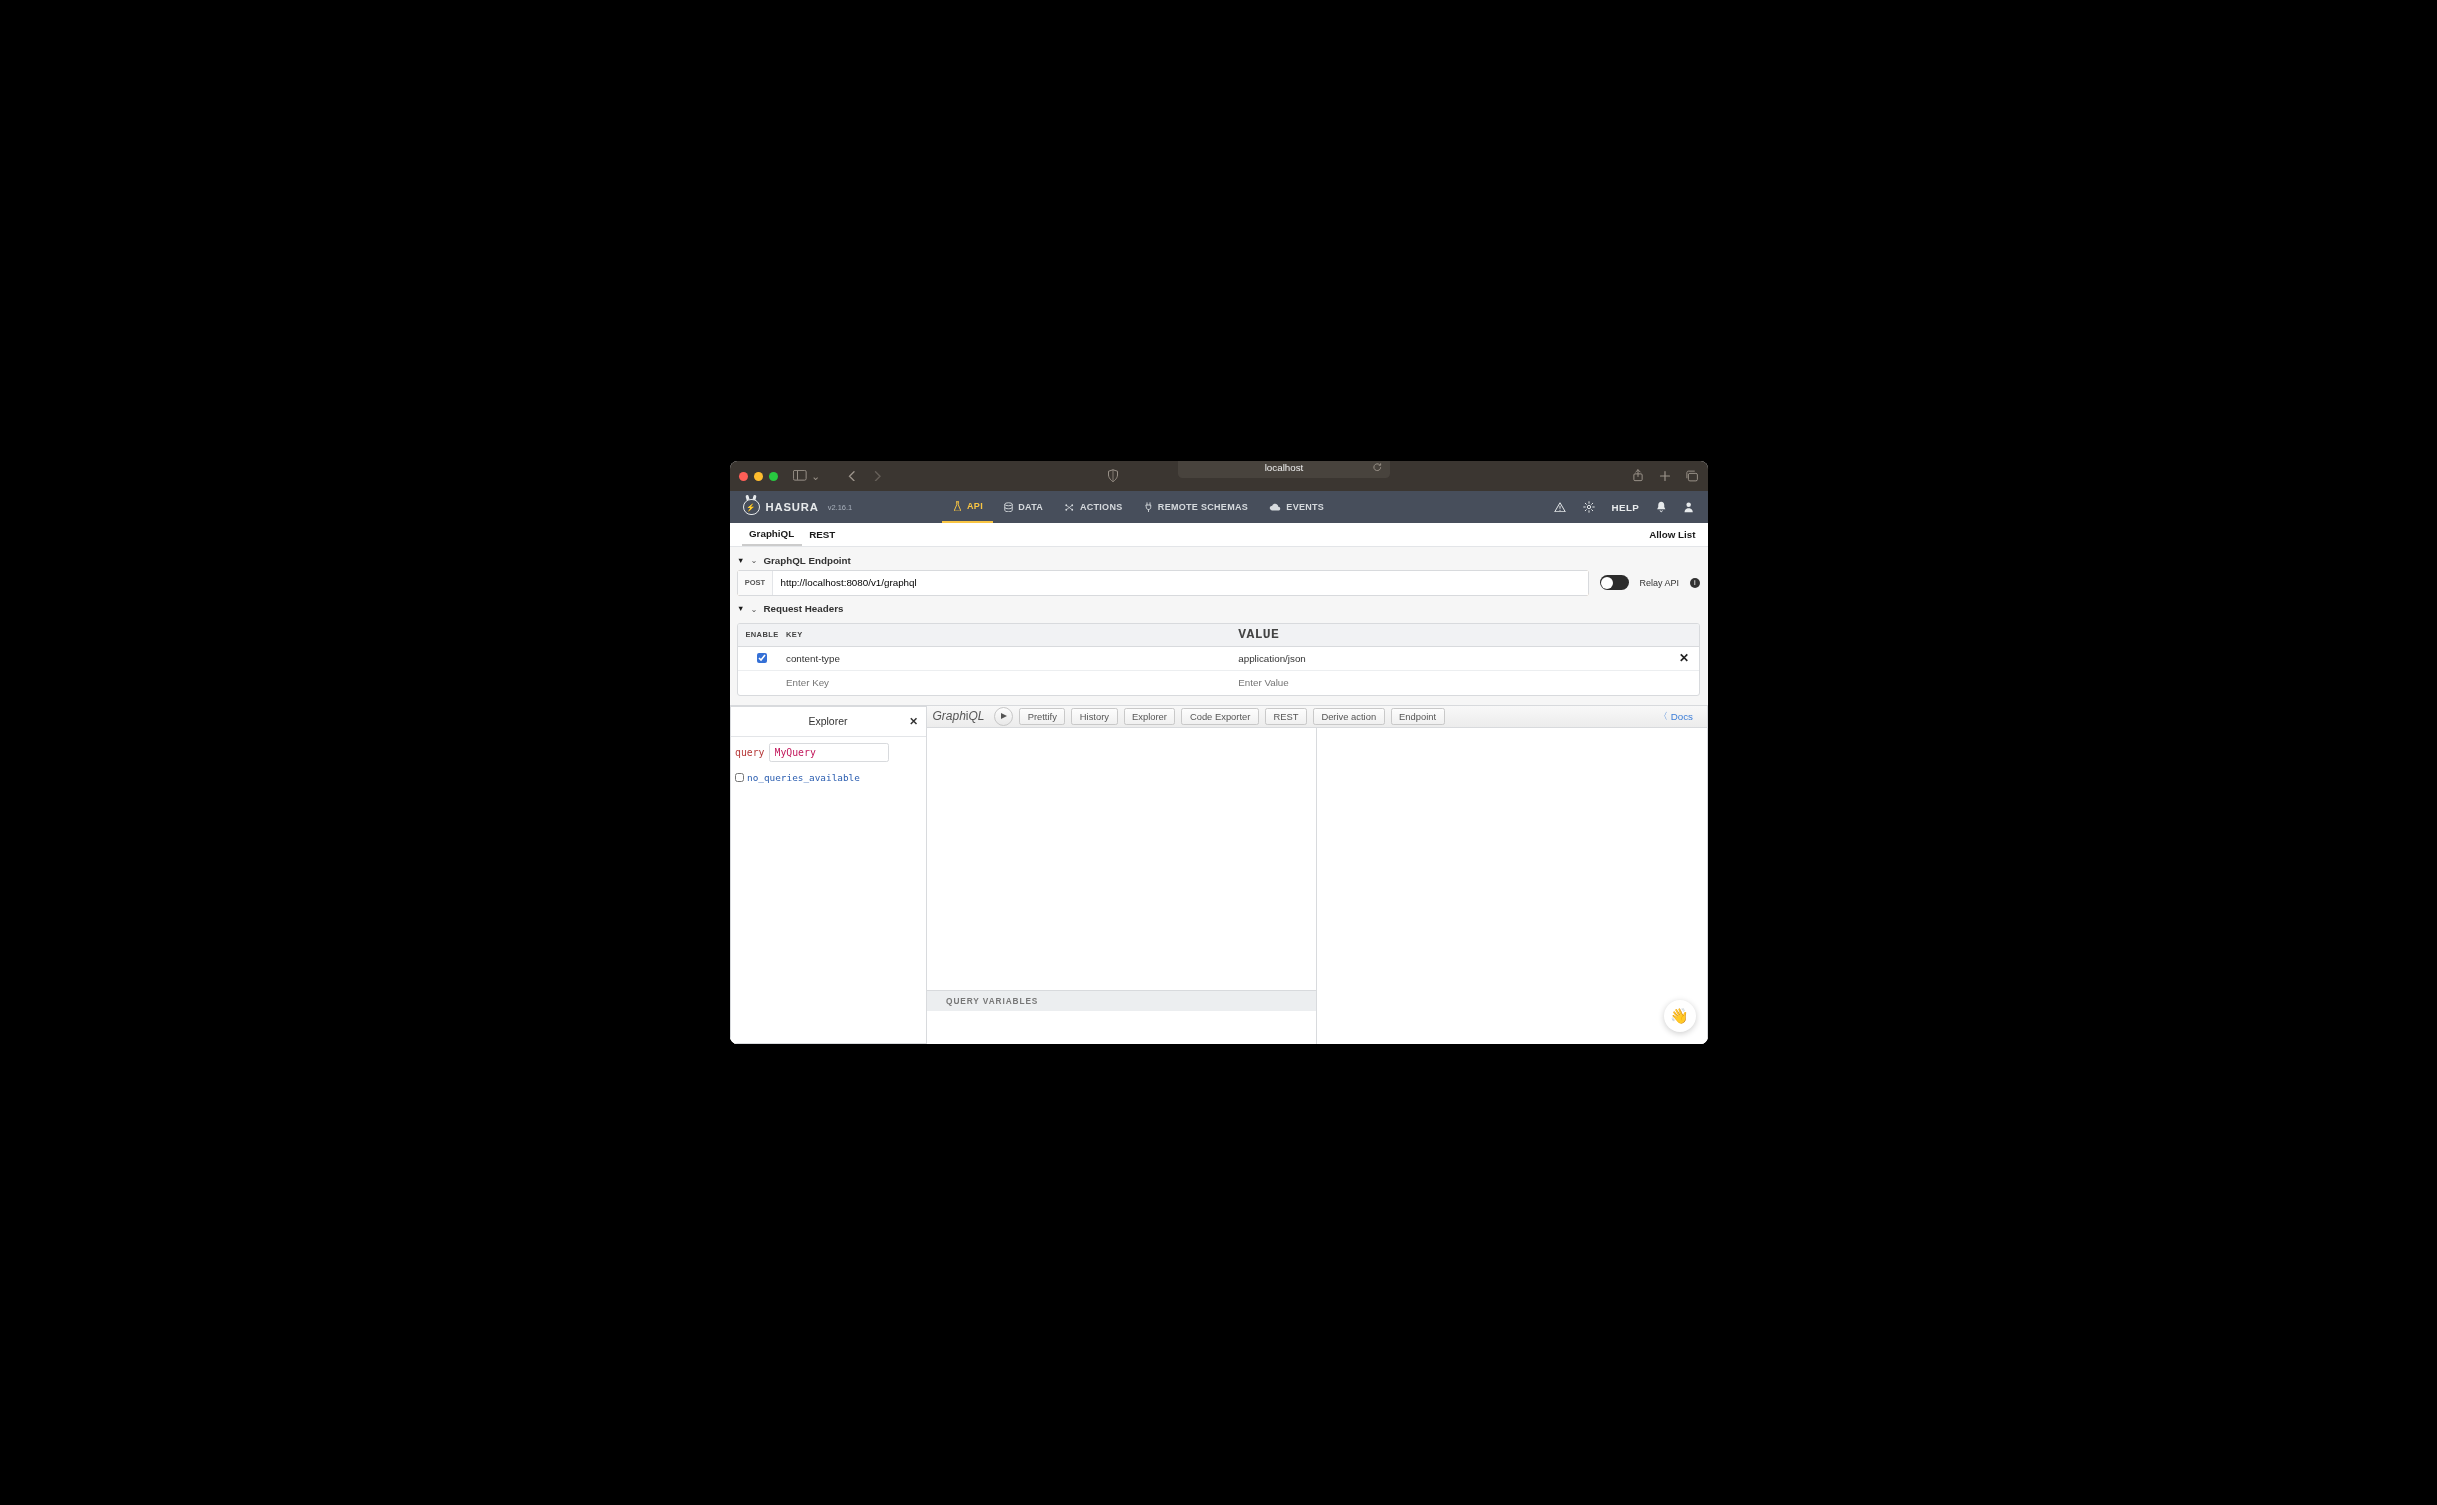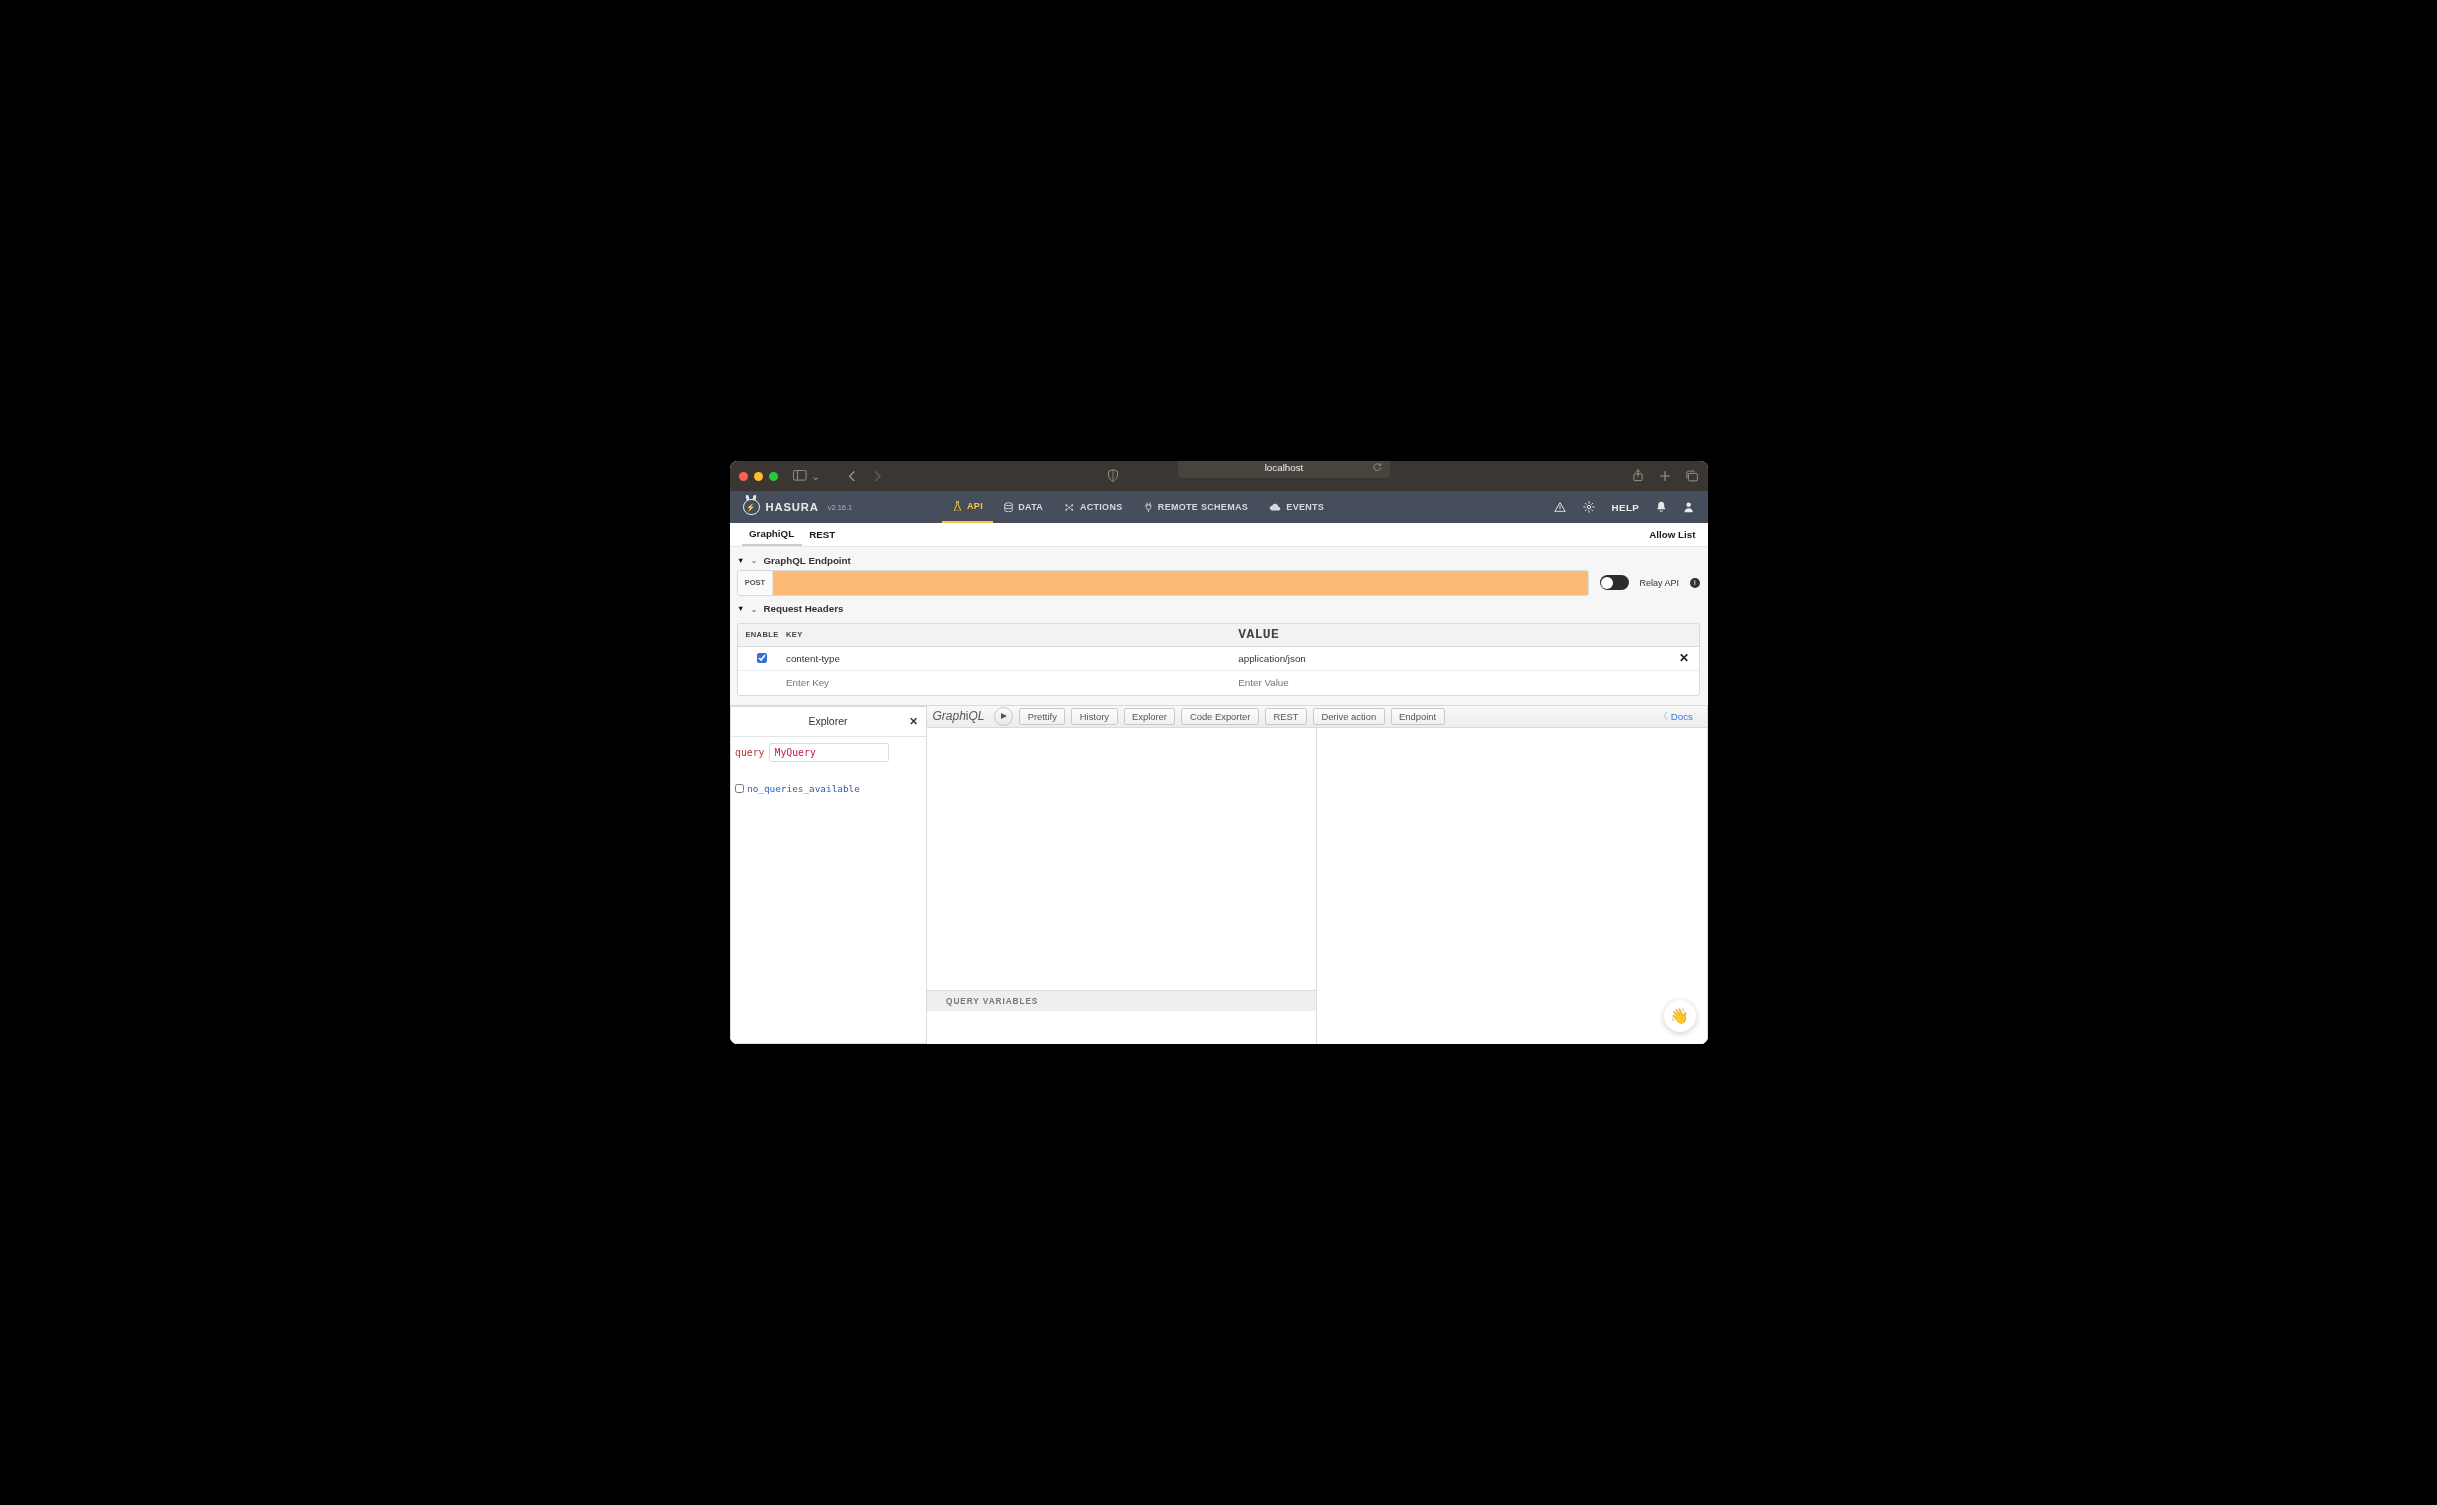--- a/index.html
+++ b/index.html
@@ -181,21 +181,21 @@
   }
   .explorer-close { position:absolute; right:7.5px; font-size:10.5px; font-weight:700;}
   .explorer-body { padding:6px 4.5px; font-size:9.8px;}
   .qrow { display:flex; align-items:center; gap:4.5px;}
   .qlabel { color:#b63838; font-family:ui-monospace,Menlo,monospace;}
   .qname-input {
     border:0.8px solid #d8dadd; border-radius:2.3px; height:19.6px;
     padding:0 4.5px; font-family:ui-monospace,Menlo,monospace; font-size:9.8px;
     color:#c2185b; width:120px;
   }
-  .fieldrow { display:flex; align-items:center; gap:3px; margin-top:21px; font-family:ui-monospace,Menlo,monospace;}
+  .fieldrow { display:flex; align-items:center; gap:3px; margin-top:10px; font-family:ui-monospace,Menlo,monospace;}
   .fieldrow input[type=checkbox]{ width:9px;height:9px;}
   .fieldname { color:#2a5db0; font-size:9.4px;}
 
   .editor-pane { flex:1; display:flex; flex-direction:column; border-right:0.8px solid #d8dadd;}
   .giql-toolbar {
     height:22.6px;
     display:flex; align-items:center;
     padding:0 6px; gap:6px;
     background:linear-gradient(#f8f8f8,#ececec);
     border-bottom:0.8px solid #d8dadd;
@@ -413,20 +413,21 @@
 
     <div class="section-row">
       <span class="caret">▼</span>
       <span class="chev">⌄</span>
       <span class="section-title">GraphQL Endpoint</span>
     </div>
 
     <div class="endpoint-row">
       <div class="endpoint-box">
         <div class="method">POST</div>
+        <input class="url-input" value="http://localhost:8080/v1/graphql" style="">
       </div>
       <div class="toggle"></div>
       <span class="relay-label">Relay API</span>
       <div class="info-icon">i</div>
     </div>
 
     <div class="section-row">
       <span class="caret">▼</span>
       <span class="chev">⌄</span>
       <span class="section-title">Request Headers</span>

